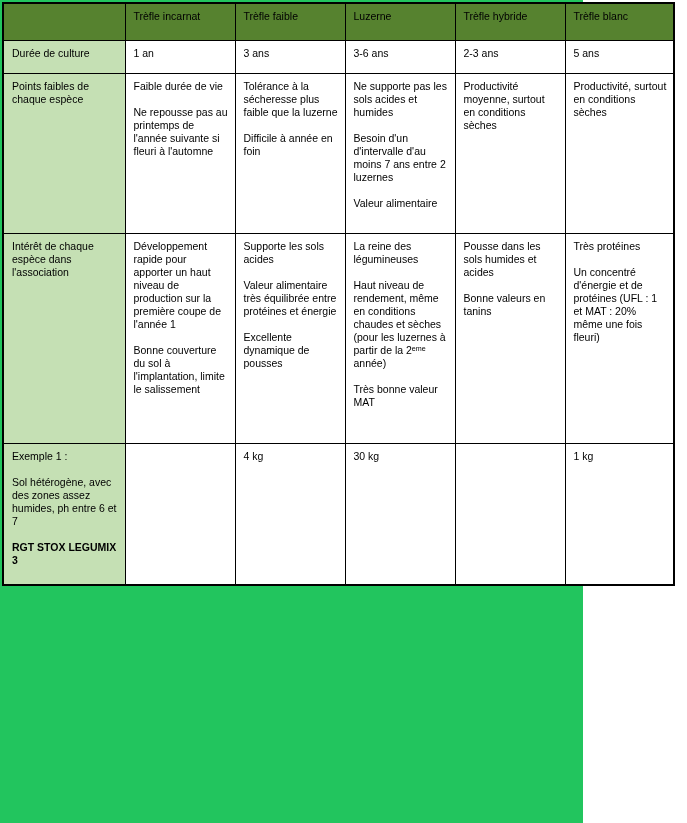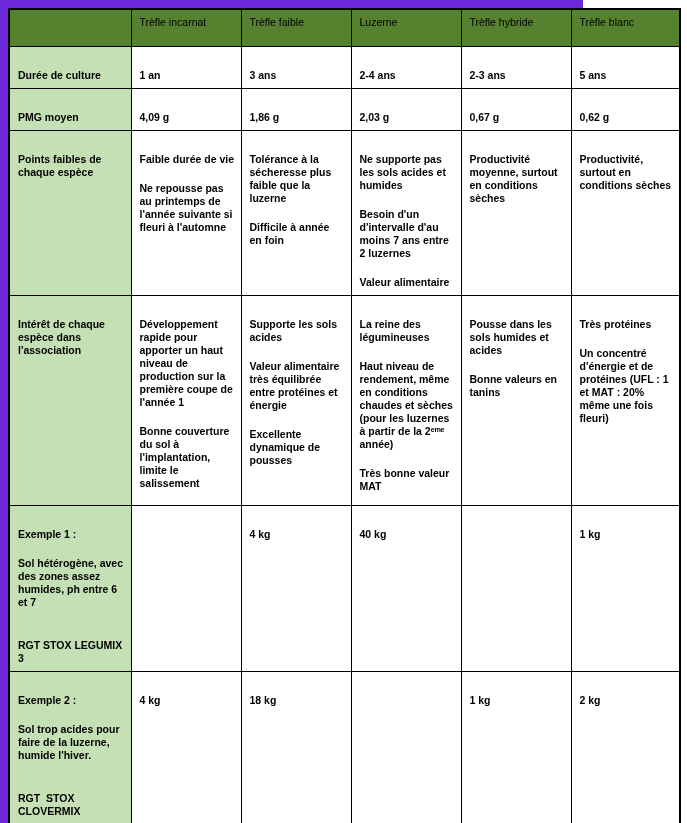--- a/index.html
+++ b/index.html
@@ -6,23 +6,23 @@
     margin: 0;
     padding: 0;
     background: #ffffff;
     width: 687px;
     font-family: "Liberation Sans", "DejaVu Sans", sans-serif;
     color: #000000;
   }
   .page {
     width: 583px;
     height: 823px;
-    background: #6d28d9;
+    background: #22c55e;
     box-sizing: border-box;
-    padding: 8px;
+    padding: 2px;
   }
   table.species {
     border-collapse: collapse;
     table-layout: fixed;
     width: 671px;
     border: 2px solid #000000;
   }
   table.species th, table.species td {
     border: 1.5px solid #000000;
     vertical-align: top;
@@ -45,25 +45,25 @@
   }
   tbody td { background: #ffffff; }
   tr.hdr { height: 37px; }
   tr.r0 { height: 33px; }
   tr.r1 { height: 40px; }
   tr.r2 { height: 160px; }
   tr.r3 { height: 210px; }
   tr.r4 { height: 53px; }
   tr.r5 { height: 142px; }
   tr.r6 { height: 132px; }
-  th p, td p { margin: 16px 0 13px 0; font-weight: bold; }
+  th p, td p { margin: 0 0 13px 0; }
   th p:last-child, td p:last-child { margin-bottom: 0; }
   .product {
     font-weight: bold;
-    margin-top: 30px;
+    margin-top: 13px;
     white-space: pre-wrap;
   }
 </style>
 </head>
 <body>
 
 <div class="page">
   <table class="species">
     <colgroup>
       <col style="width:122px">
@@ -88,47 +88,27 @@
         <th class="rowlabel">
             <p>Durée de culture</p>
           </th>
         <td>
             <p>1 an</p>
           </td>
         <td>
             <p>3 ans</p>
           </td>
         <td>
-            <p>2-4 ans</p>
+            <p>3-6 ans</p>
           </td>
         <td>
             <p>2-3 ans</p>
           </td>
         <td>
             <p>5 ans</p>
-          </td>
-      </tr>
-      <tr class="r1">
-        <th class="rowlabel">
-            <p>PMG moyen</p>
-          </th>
-        <td>
-            <p>4,09 g</p>
-          </td>
-        <td>
-            <p>1,86 g</p>
-          </td>
-        <td>
-            <p>2,03 g</p>
-          </td>
-        <td>
-            <p>0,67 g</p>
-          </td>
-        <td>
-            <p>0,62 g</p>
           </td>
       </tr>
       <tr class="r2">
         <th class="rowlabel">
             <p>Points faibles de chaque espèce</p>
           </th>
         <td>
             <p>Faible durée de vie</p>
             <p>Ne repousse pas au printemps de l'année suivante si fleuri à l'automne</p>
           </td>
@@ -181,44 +161,22 @@
               <p>Exemple 1 :</p>
               <p>Sol hétérogène, avec des zones assez humides, ph entre 6 et 7</p>
             </div>
           <div class="product">RGT STOX LEGUMIX 3</div>
         </th>
         <td></td>
         <td>
             <p>4 kg</p>
           </td>
         <td>
-            <p>40 kg</p>
+            <p>30 kg</p>
           </td>
         <td></td>
         <td>
             <p>1 kg</p>
-          </td>
-      </tr>
-      <tr class="r6">
-        <th class="rowlabel">
-          <div>
-              <p>Exemple 2 :</p>
-              <p>Sol trop acides pour faire de la luzerne, humide l'hiver.</p>
-            </div>
-          <div class="product">RGT  STOX CLOVERMIX</div>
-        </th>
-        <td>
-            <p>4 kg</p>
-          </td>
-        <td>
-            <p>18 kg</p>
-          </td>
-        <td></td>
-        <td>
-            <p>1 kg</p>
-          </td>
-        <td>
-            <p>2 kg</p>
           </td>
       </tr>
     </tbody>
   </table>
 </div>
 
 </body></html>

